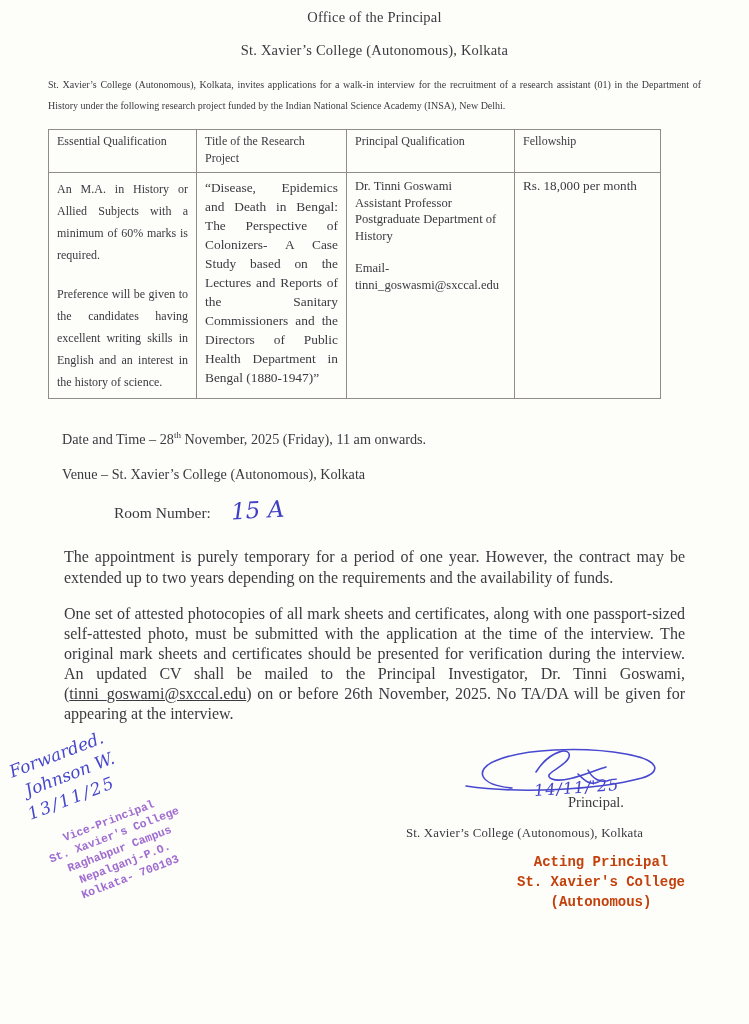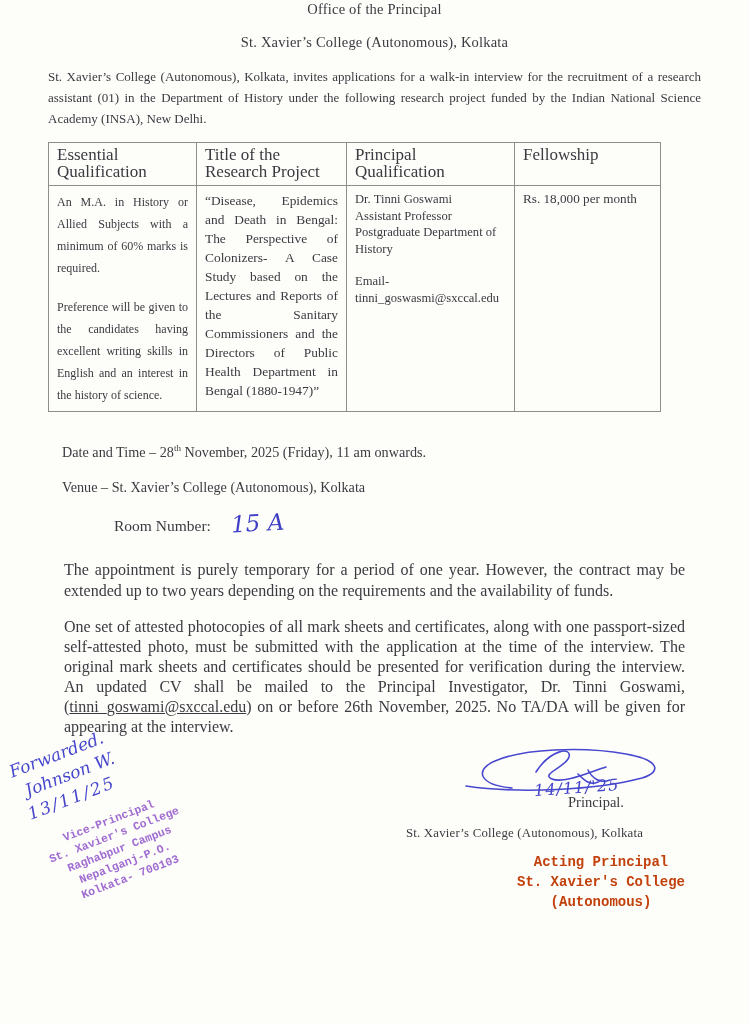--- a/index.html
+++ b/index.html
@@ -4,33 +4,33 @@
 <style>
   html,body{margin:0;padding:0;}
   body{
     width:749px;height:1024px;
     background:#fdfdfa;
     position:relative;
     overflow:hidden;
     font-family:"Liberation Serif", serif;
     color:#3b3a40;
   }
-  .flow{padding:0 48px 0 48px;}
+  .flow{padding:8px 48px 0 48px;}
 
   
   .doc-header{text-align:center;}
   .h-line{font-size:14.5px;line-height:18px;margin-bottom:15px;letter-spacing:.2px;}
 
   
-  .intro{margin:8px 0 0 0;font-size:13px;line-height:21px;text-align:justify;}
+  .intro{margin:8px 0 0 0;font-size:10px;line-height:21px;text-align:justify;}
 
   
   table.project-table{border-collapse:collapse;margin-top:13px;table-layout:fixed;width:612px;}
   .project-table th,.project-table td{border:1px solid #8f8d86;vertical-align:top;}
-  .project-table th{font-weight:normal;font-size:17px;text-align:left;padding:3px 8px 5px 8px;line-height:17px;}
+  .project-table th{font-weight:normal;font-size:12px;text-align:left;padding:3px 8px 5px 8px;line-height:17px;}
   .project-table td{padding:5px 8px;height:215px;}
   .col-qual{width:148px;}
   .col-title{width:150px;}
   .col-pi{width:168px;}
   .col-fel{width:146px;}
   .cell-qual{font-size:12px;line-height:22px;text-align:justify;}
   .cell-qual p{margin:0;}
   .cell-qual p + p{margin-top:17px;}
   .cell-title{font-size:13.4px;line-height:19px;text-align:justify;}
   .cell-pi{font-size:12.6px;line-height:16.5px;}

